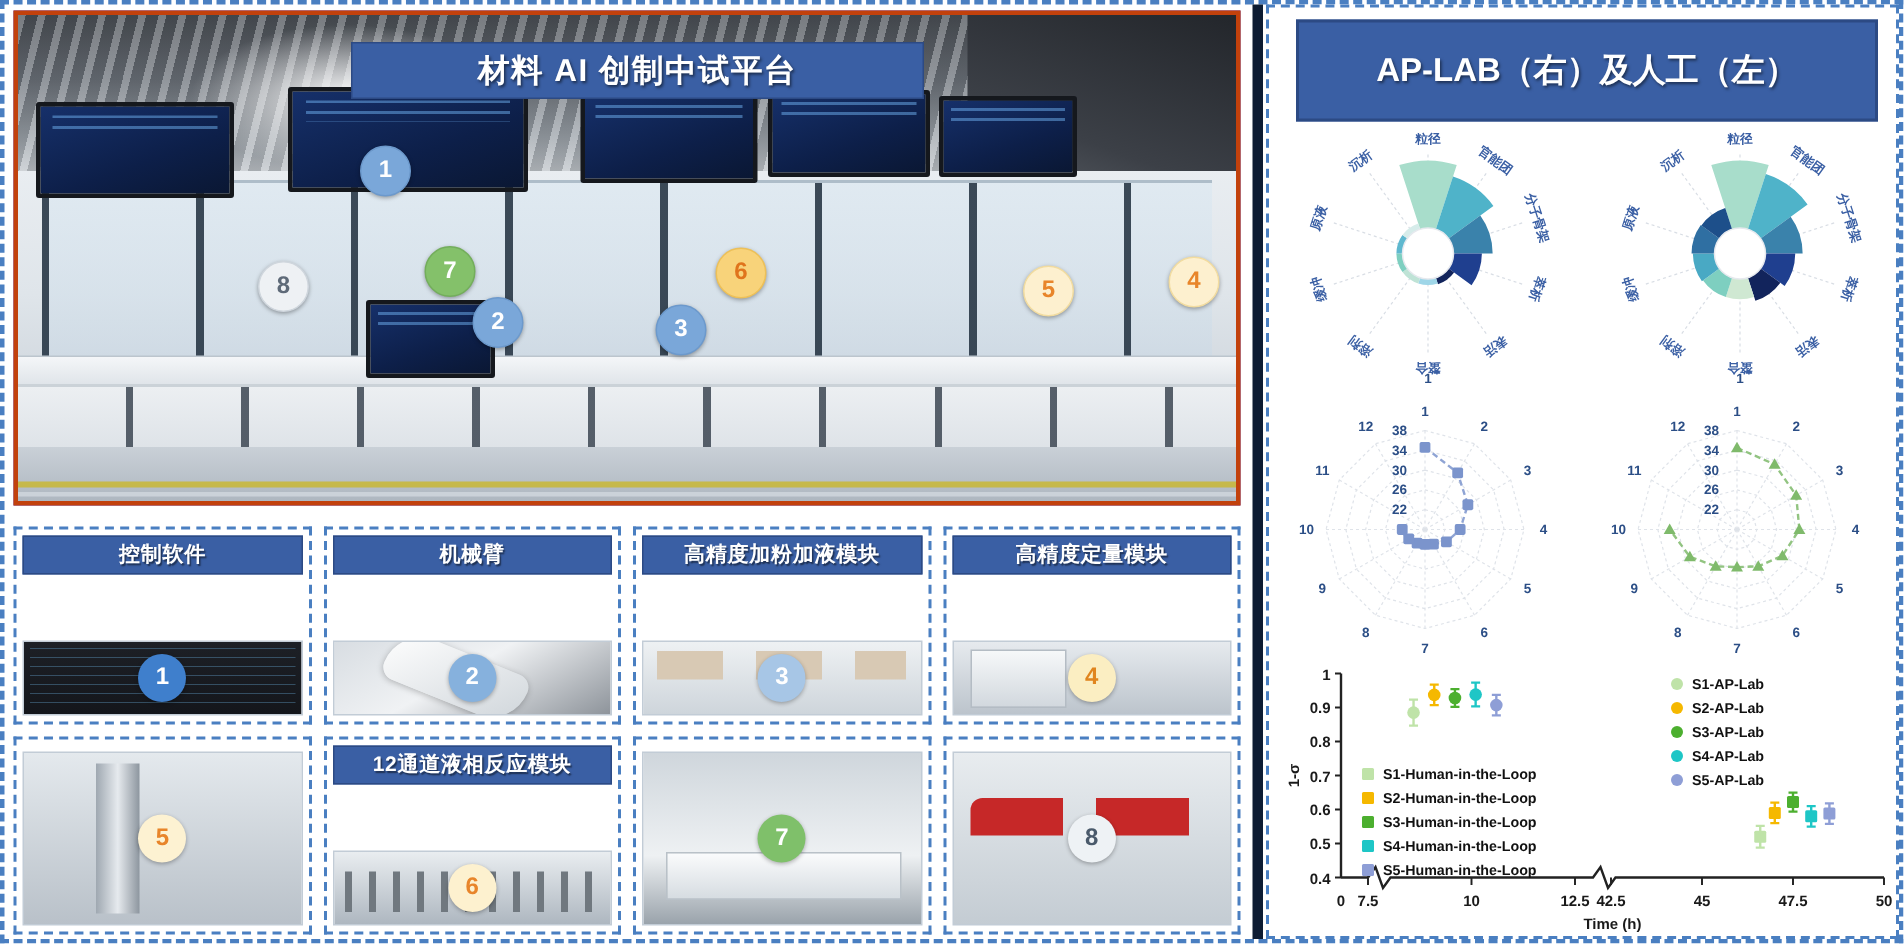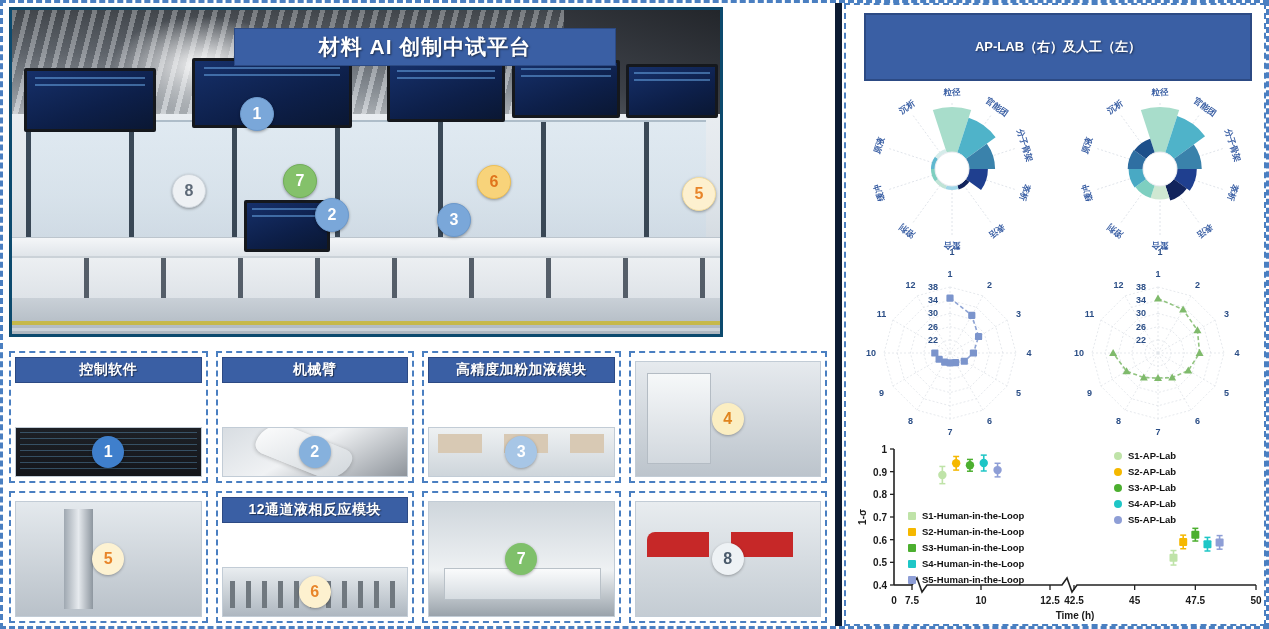--- a/index.html
+++ b/index.html
@@ -5,22 +5,22 @@
   * { box-sizing: border-box; margin:0; padding:0; }
   html,body{ width:1269px; height:629px; overflow:hidden; background:#ffffff;
     font-family:"Liberation Sans","DejaVu Sans",sans-serif; }
 
   #root{ position:relative; width:1269px; height:629px; background:#fff;
     border:3px dashed #4a7fc1; }
 
   
   .left-panel{ position:absolute; left:0; top:0; width:838px; height:623px; }
 
-  .hero{ position:absolute; left:6px; top:4px; width:714px; height:330px;
-    border:3px solid #0c4a6e; overflow:hidden; background:#4c1d95; }
+  .hero{ position:absolute; left:6px; top:4px; width:818px; height:330px;
+    border:3px solid #c2410c; overflow:hidden; background:#4c1d95; }
 
   
   .photo{ position:absolute; inset:0; }
   .ph-ceiling{ position:absolute; left:0; top:0; width:100%; height:33%;
     background:
       linear-gradient(180deg,#4a4f55 0%, #6b7179 40%, #9aa1a8 75%, #c3c8cd 100%);
   }
   .ph-ceiling:after{ content:""; position:absolute; inset:0;
     background:repeating-linear-gradient(104deg, rgba(255,255,255,.30) 0 5px, rgba(0,0,0,.14) 5px 13px);
     opacity:.85; }
@@ -115,21 +115,21 @@
 
   
   .divider{ position:absolute; left:832px; top:0; width:7px; height:623px; background:#0d1c33; }
   .right-panel{ position:absolute; left:841px; top:0; width:422px; height:623px;
     border:2px dashed #4a7fc1; background:#fff; }
 
   .rtitle{ position:absolute; left:18px; top:8px; width:388px; height:68px;
     background:#3a5fa4; border:2px solid #2c4a84; color:#fff;
     display:flex; flex-direction:column; align-items:center; justify-content:center;
     line-height:1.12; }
-  .rtitle div{ font-size:13px; font-weight:bold; text-shadow:1px 1px 2px rgba(0,0,0,.5); }
+  .rtitle div{ font-size:22px; font-weight:bold; text-shadow:1px 1px 2px rgba(0,0,0,.5); }
 
   .chart-box{ position:absolute; }
   .rose-left { left:6px;  top:78px; width:205px; height:178px; }
   .rose-right{ left:214px;top:78px; width:205px; height:178px; }
   .polar-left{ left:6px;  top:256px;width:205px; height:178px; }
   .polar-right{left:214px;top:256px;width:205px; height:178px; }
   .line-chart{ left:4px;  top:430px;width:416px; height:190px; }
   .chart-box svg{ width:100%; height:100%; display:block; }
 
   .axis-txt{ font-size:9px; fill:#2b4e86; font-weight:bold;
@@ -220,20 +220,21 @@
         </div>
         <div class="card">
           <div class="card-title">高精度加粉加液模块</div>
           <div class="card-photo pm-powder">
             <div class="card-badge" style="background: rgb(167, 198, 230); color: rgb(255, 255, 255);">
               <span>3</span>
             </div>
           </div>
         </div>
         <div class="card">
+          <div class="card-title">高精度定量模块</div>
           <div class="card-photo pm-dose">
             <div class="card-badge" style="background: rgb(251, 238, 194); color: rgb(224, 133, 31);">
               <span>4</span>
             </div>
           </div>
         </div>
         <div class="card">
           <div class="card-photo pm-wash">
             <div class="card-badge" style="background: rgb(253, 242, 210); color: rgb(232, 133, 42);">
               <span>5</span>

